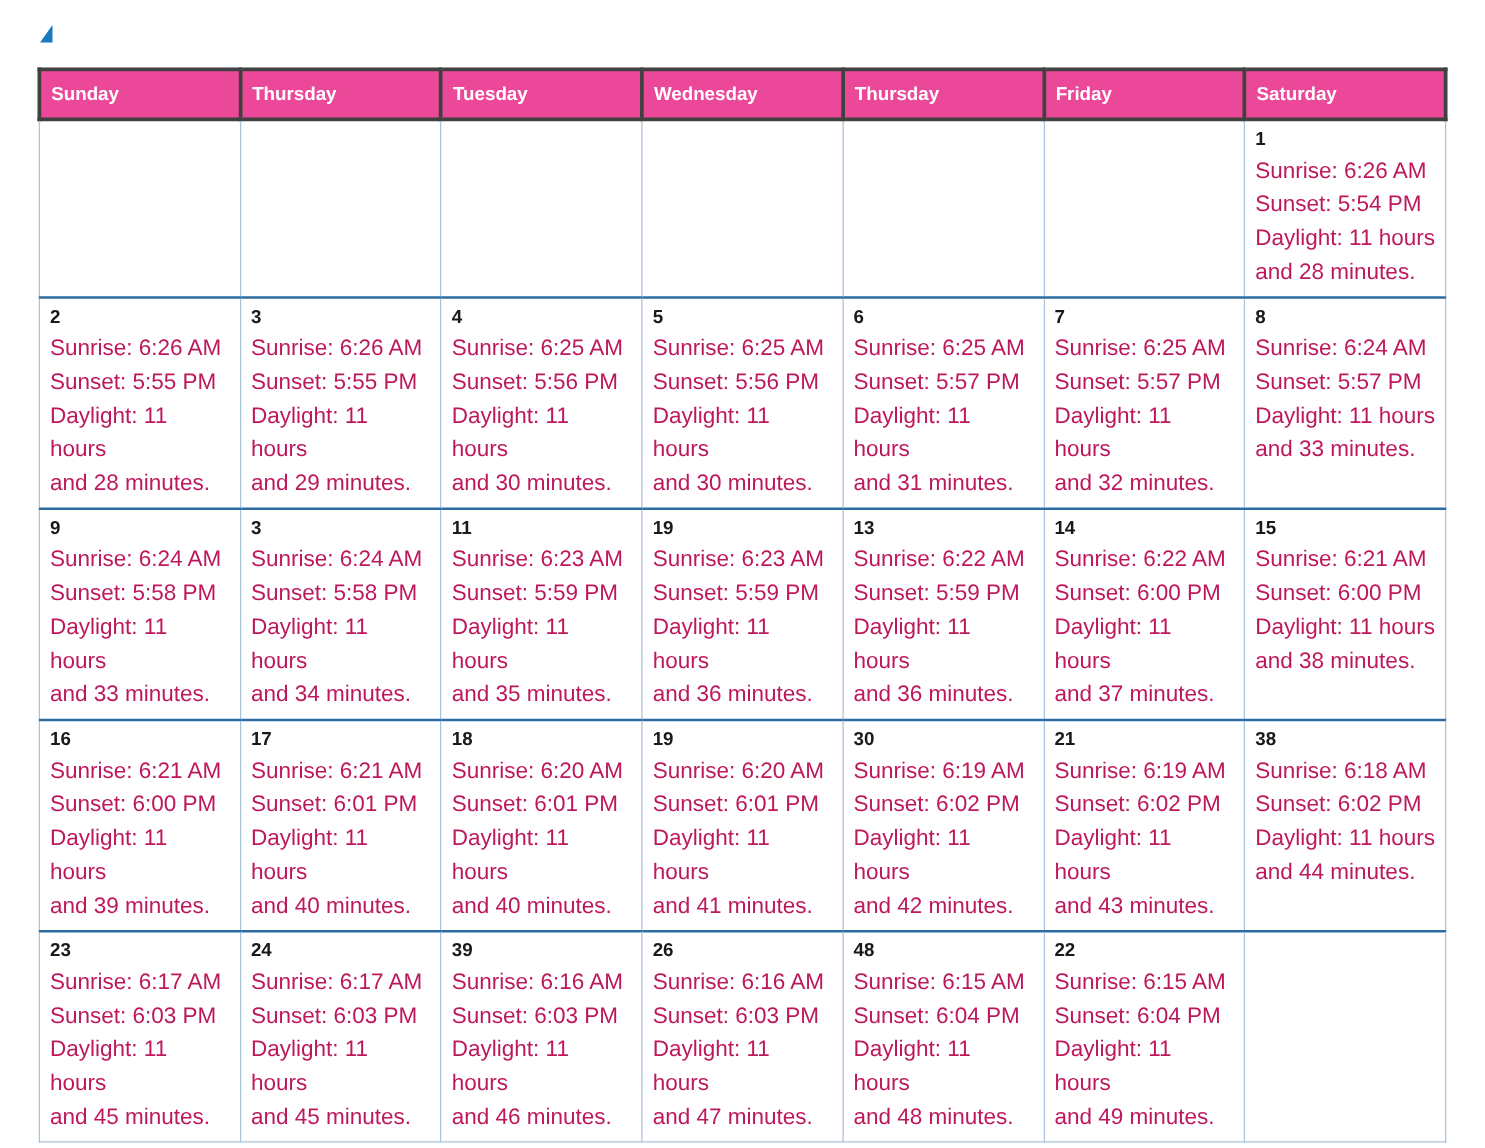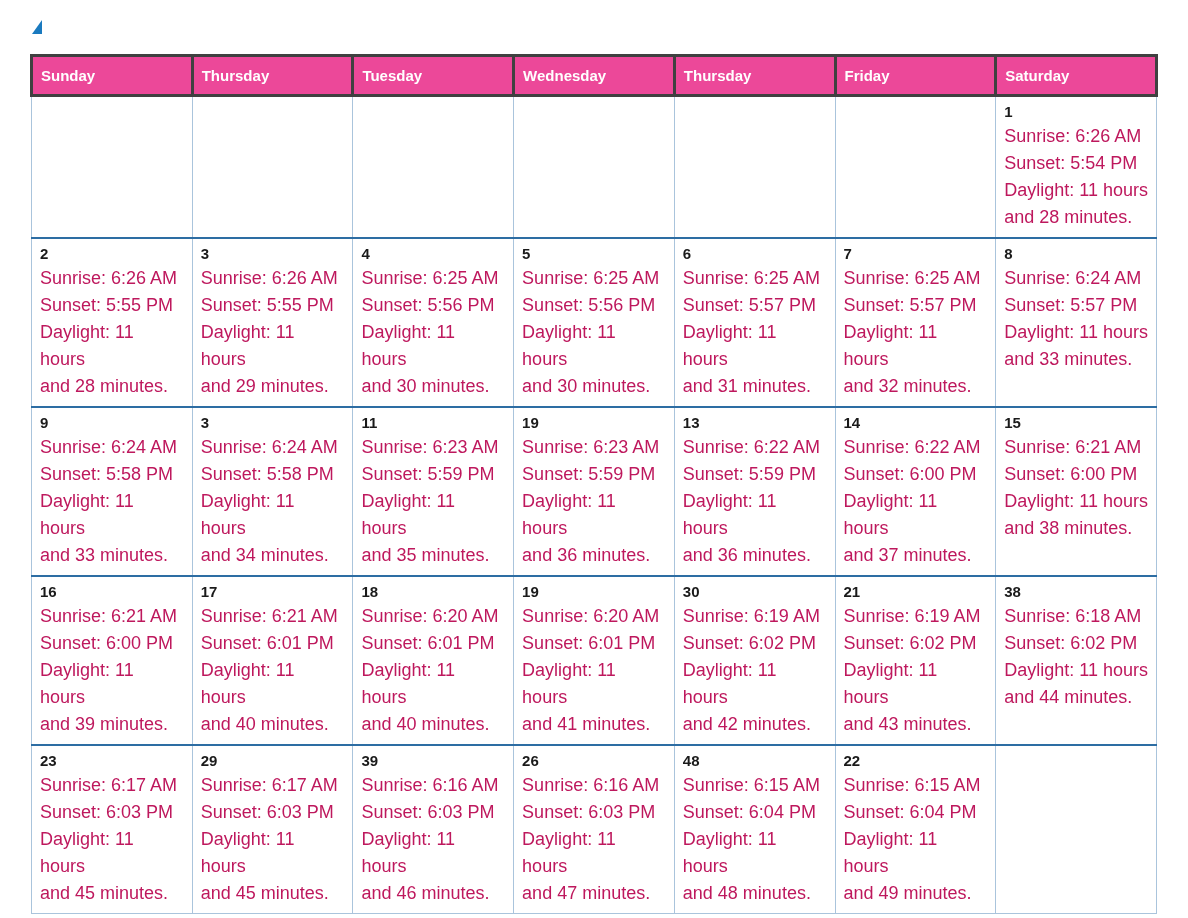--- a/index.html
+++ b/index.html
@@ -295,21 +295,21 @@
       </tr>
       <tr>
         <td>
           <span class="day-num">23</span>
           <div class="day-info" style="white-space: pre-line;">Sunrise: 6:17 AM
 Sunset: 6:03 PM
 Daylight: 11 hours
 and 45 minutes.</div>
         </td>
         <td>
-          <span class="day-num">29</span>
+          <span class="day-num">24</span>
           <div class="day-info" style="white-space: pre-line;">Sunrise: 6:17 AM
 Sunset: 6:03 PM
 Daylight: 11 hours
 and 45 minutes.</div>
         </td>
         <td>
           <span class="day-num">39</span>
           <div class="day-info" style="white-space: pre-line;">Sunrise: 6:16 AM
 Sunset: 6:03 PM
 Daylight: 11 hours

